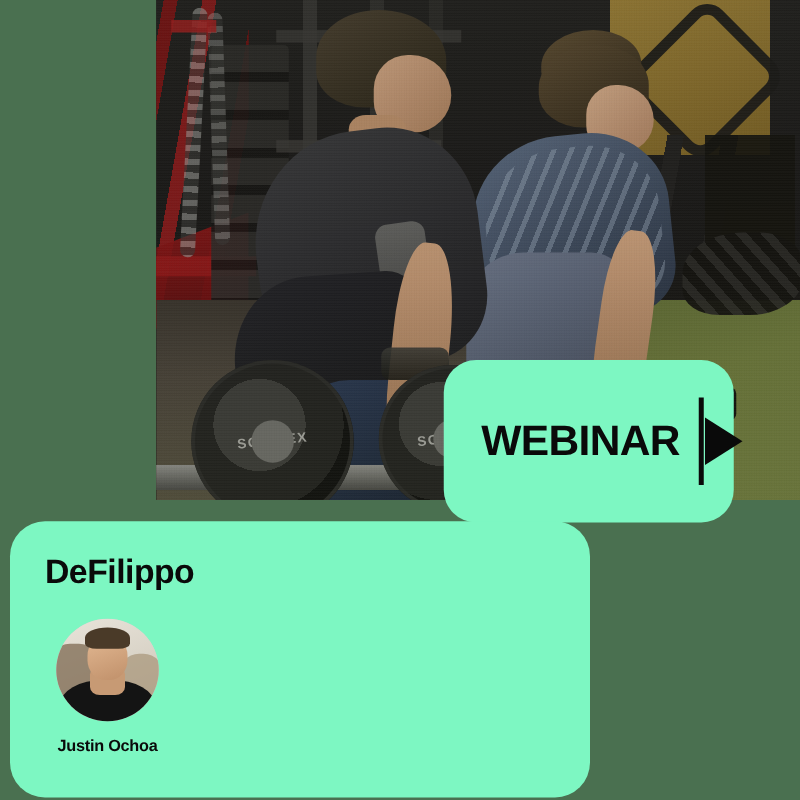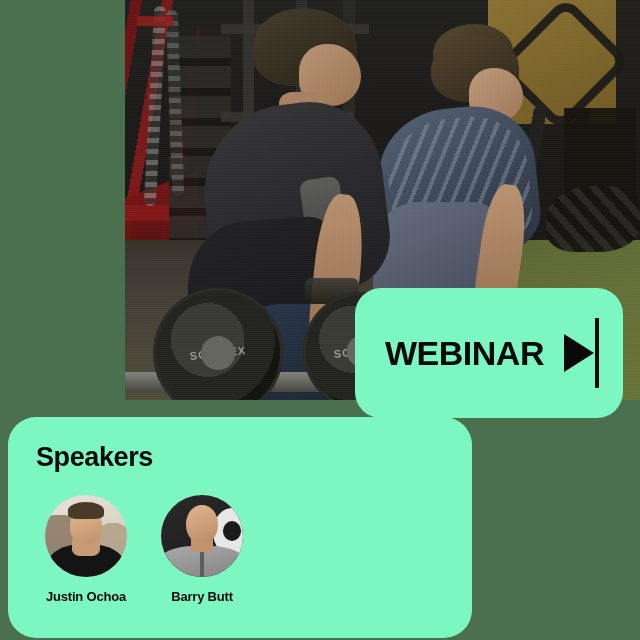--- a/index.html
+++ b/index.html
@@ -276,21 +276,21 @@
   .photo-tone {
     position:absolute; inset:0;
     background:linear-gradient(175deg, rgba(10,14,6,.12) 0%, rgba(0,0,0,.06) 55%, rgba(30,40,10,.10) 100%);
     pointer-events:none;
   }
 
   
   .webinar-badge {
     position:absolute;
     left:355px; top:288px;
-    width:268px; height:130px;
+    width:232px; height:130px;
     background:#7df7c2;
     border-radius:26px;
     display:flex; align-items:center;
     padding-left:30px; gap:16px;
   }
   .webinar-text {
     font-size:34px; font-weight:800; letter-spacing:-.5px;
     color:#0a0a0a; line-height:1;
   }
   .play-triangle {
@@ -312,21 +312,21 @@
     width:464px; height:221px;
     background:#7df7c2;
     border-radius:28px;
     padding:25px 22px 0 22px;
   }
   .speakers-title {
     font-size:27px; font-weight:800; color:#0a0a0a;
     letter-spacing:-.4px; margin-left:6px;
   }
   .speakers-row {
-    display:flex; gap:4px; margin-top:22px;
+    display:flex; gap:12px; margin-top:22px;
   }
   .speaker { width:112px; text-align:center; }
   .avatar {
     width:82px; height:82px; border-radius:50%;
     margin:0 auto; overflow:hidden; position:relative;
     background:#cfcfcf;
   }
   .speaker-name {
     margin-top:13px;
     font-size:13px; font-weight:700; color:#0a0a0a;
@@ -487,48 +487,36 @@
     </div>
   </div>
 
   <div class="webinar-badge">
     <span class="webinar-text">WEBINAR</span>
     <span class="play-triangle"></span>
     <span class="vert-bar"></span>
   </div>
 
   <div class="speakers-card">
-    <div class="speakers-title">Speakers</div>
+    <div class="speakers-title">DeFilippo</div>
 
     <div class="speakers-row">
 
       <div class="speaker">
         <div class="avatar">
           <span class="av1-bg"></span>
           <span class="av1-blur"></span>
           <span class="av1-blur2"></span>
           <span class="av1-shirt"></span>
           <span class="av1-neck"></span>
           <span class="av1-face"></span>
           <span class="av1-hair"></span>
         </div>
         <div class="speaker-name">Justin Ochoa</div>
       </div>
 
-      <div class="speaker">
-        <div class="avatar">
-          <span class="av2-bg"></span>
-          <span class="av2-logo"></span>
-          <span class="av2-logo2"></span>
-          <span class="av2-jacket"></span>
-          <span class="av2-zip"></span>
-          <span class="av2-neck"></span>
-          <span class="av2-head"></span>
-        </div>
-        <div class="speaker-name">Barry Butt</div>
-      </div>
 
 
 
     </div>
   </div>
 
 </div>
 
 </body></html>

